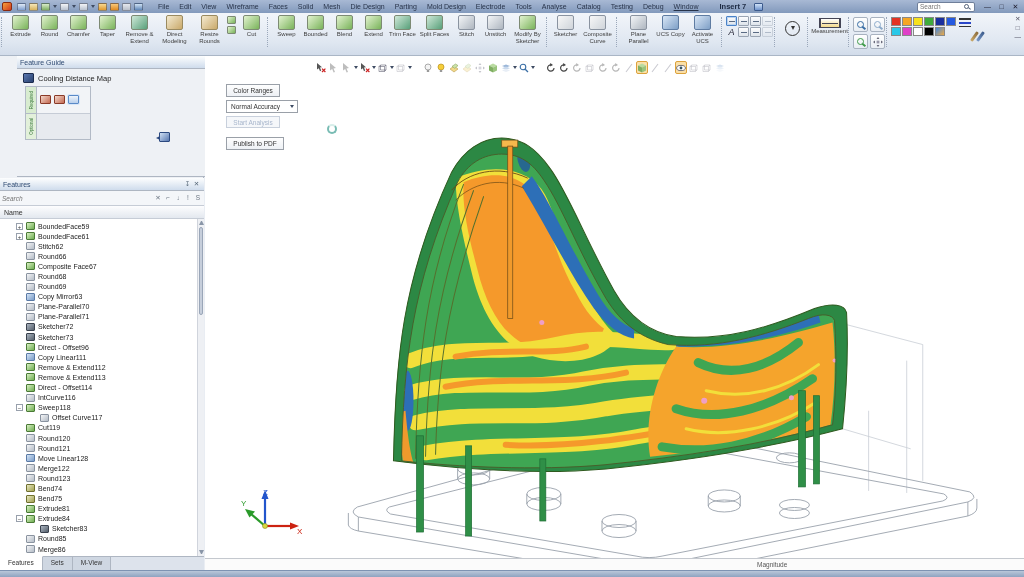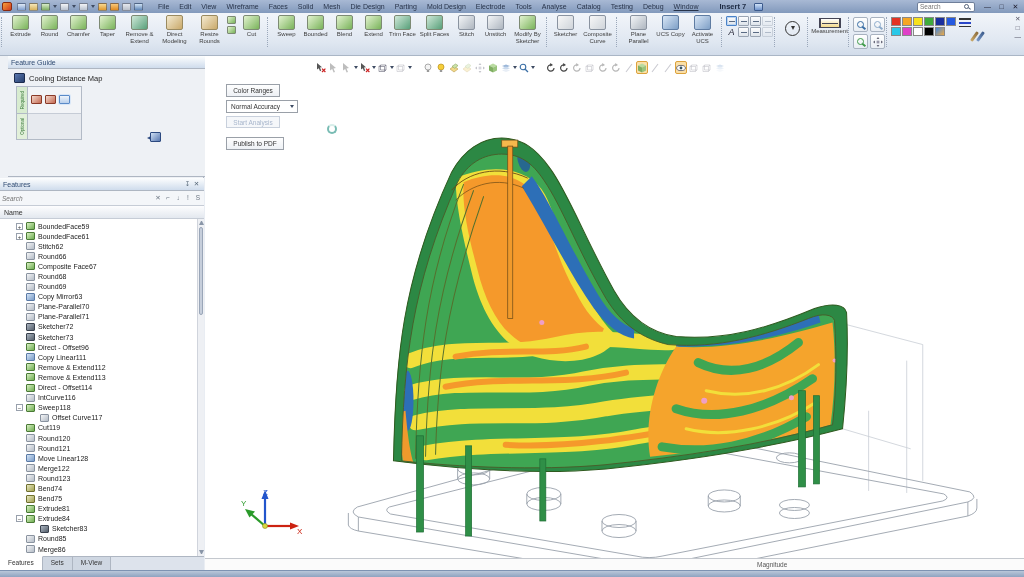--- a/index.html
+++ b/index.html
@@ -74,21 +74,21 @@
   .ribctl{display:flex;flex-direction:column;gap:2px;margin-left:auto;padding:2px 3px 0 0;}
   .ribctl span{font-size:6.5px;color:#556;line-height:7px;text-align:center;}
 
   
   .leftcol{position:absolute;left:0;top:56px;width:204px;bottom:7px;background:#eef1f5;border-right:1px solid #aeb6c2;}
   .phead{height:13px;background:linear-gradient(#fdfefe,#cfdcec);border-bottom:1px solid #aeb6c2;display:flex;align-items:center;padding:0 3px;}
   .phead .t{font-size:7px;color:#2e4a72;}
   .phead .ic{margin-left:auto;font-size:6.5px;color:#567;width:9px;text-align:center;}
   .phead .ic+.ic{margin-left:0;}
 
-  .guide{position:absolute;left:8px;top:0;width:244px;height:121px;background:#eef1f5;border-bottom:1px solid #aeb6c2;}
+  .guide{position:absolute;left:17px;top:0;width:244px;height:121px;background:#eef1f5;border-bottom:1px solid #aeb6c2;}
   .gitem{display:flex;align-items:center;gap:4px;padding:4px 0 3px 6px;}
   .gitem .gic{width:11px;height:10px;background:linear-gradient(135deg,#5a78b0,#28406e);border:0.5px solid #1c2c4e;border-radius:1px;}
   .gitem .gt{font-size:7.5px;color:#222;}
   .gbox{position:absolute;left:8px;top:30px;width:66px;height:54px;border:1px solid #b2bac6;background:#e7eaef;display:flex;}
   .gtabs{width:11px;display:flex;flex-direction:column;}
   .gtab{flex:1;display:flex;align-items:center;justify-content:center;border-right:1px solid #b2bac6;}
   .gtab:first-child{border-bottom:1px solid #b2bac6;background:#d8ecd0;}
   .gtab:last-child{background:#e2f0da;}
   .gtab span{writing-mode:vertical-rl;transform:rotate(180deg);font-size:4.5px;color:#3a7a3a;letter-spacing:0;}
   .gcells{flex:1;display:flex;flex-direction:column;}

